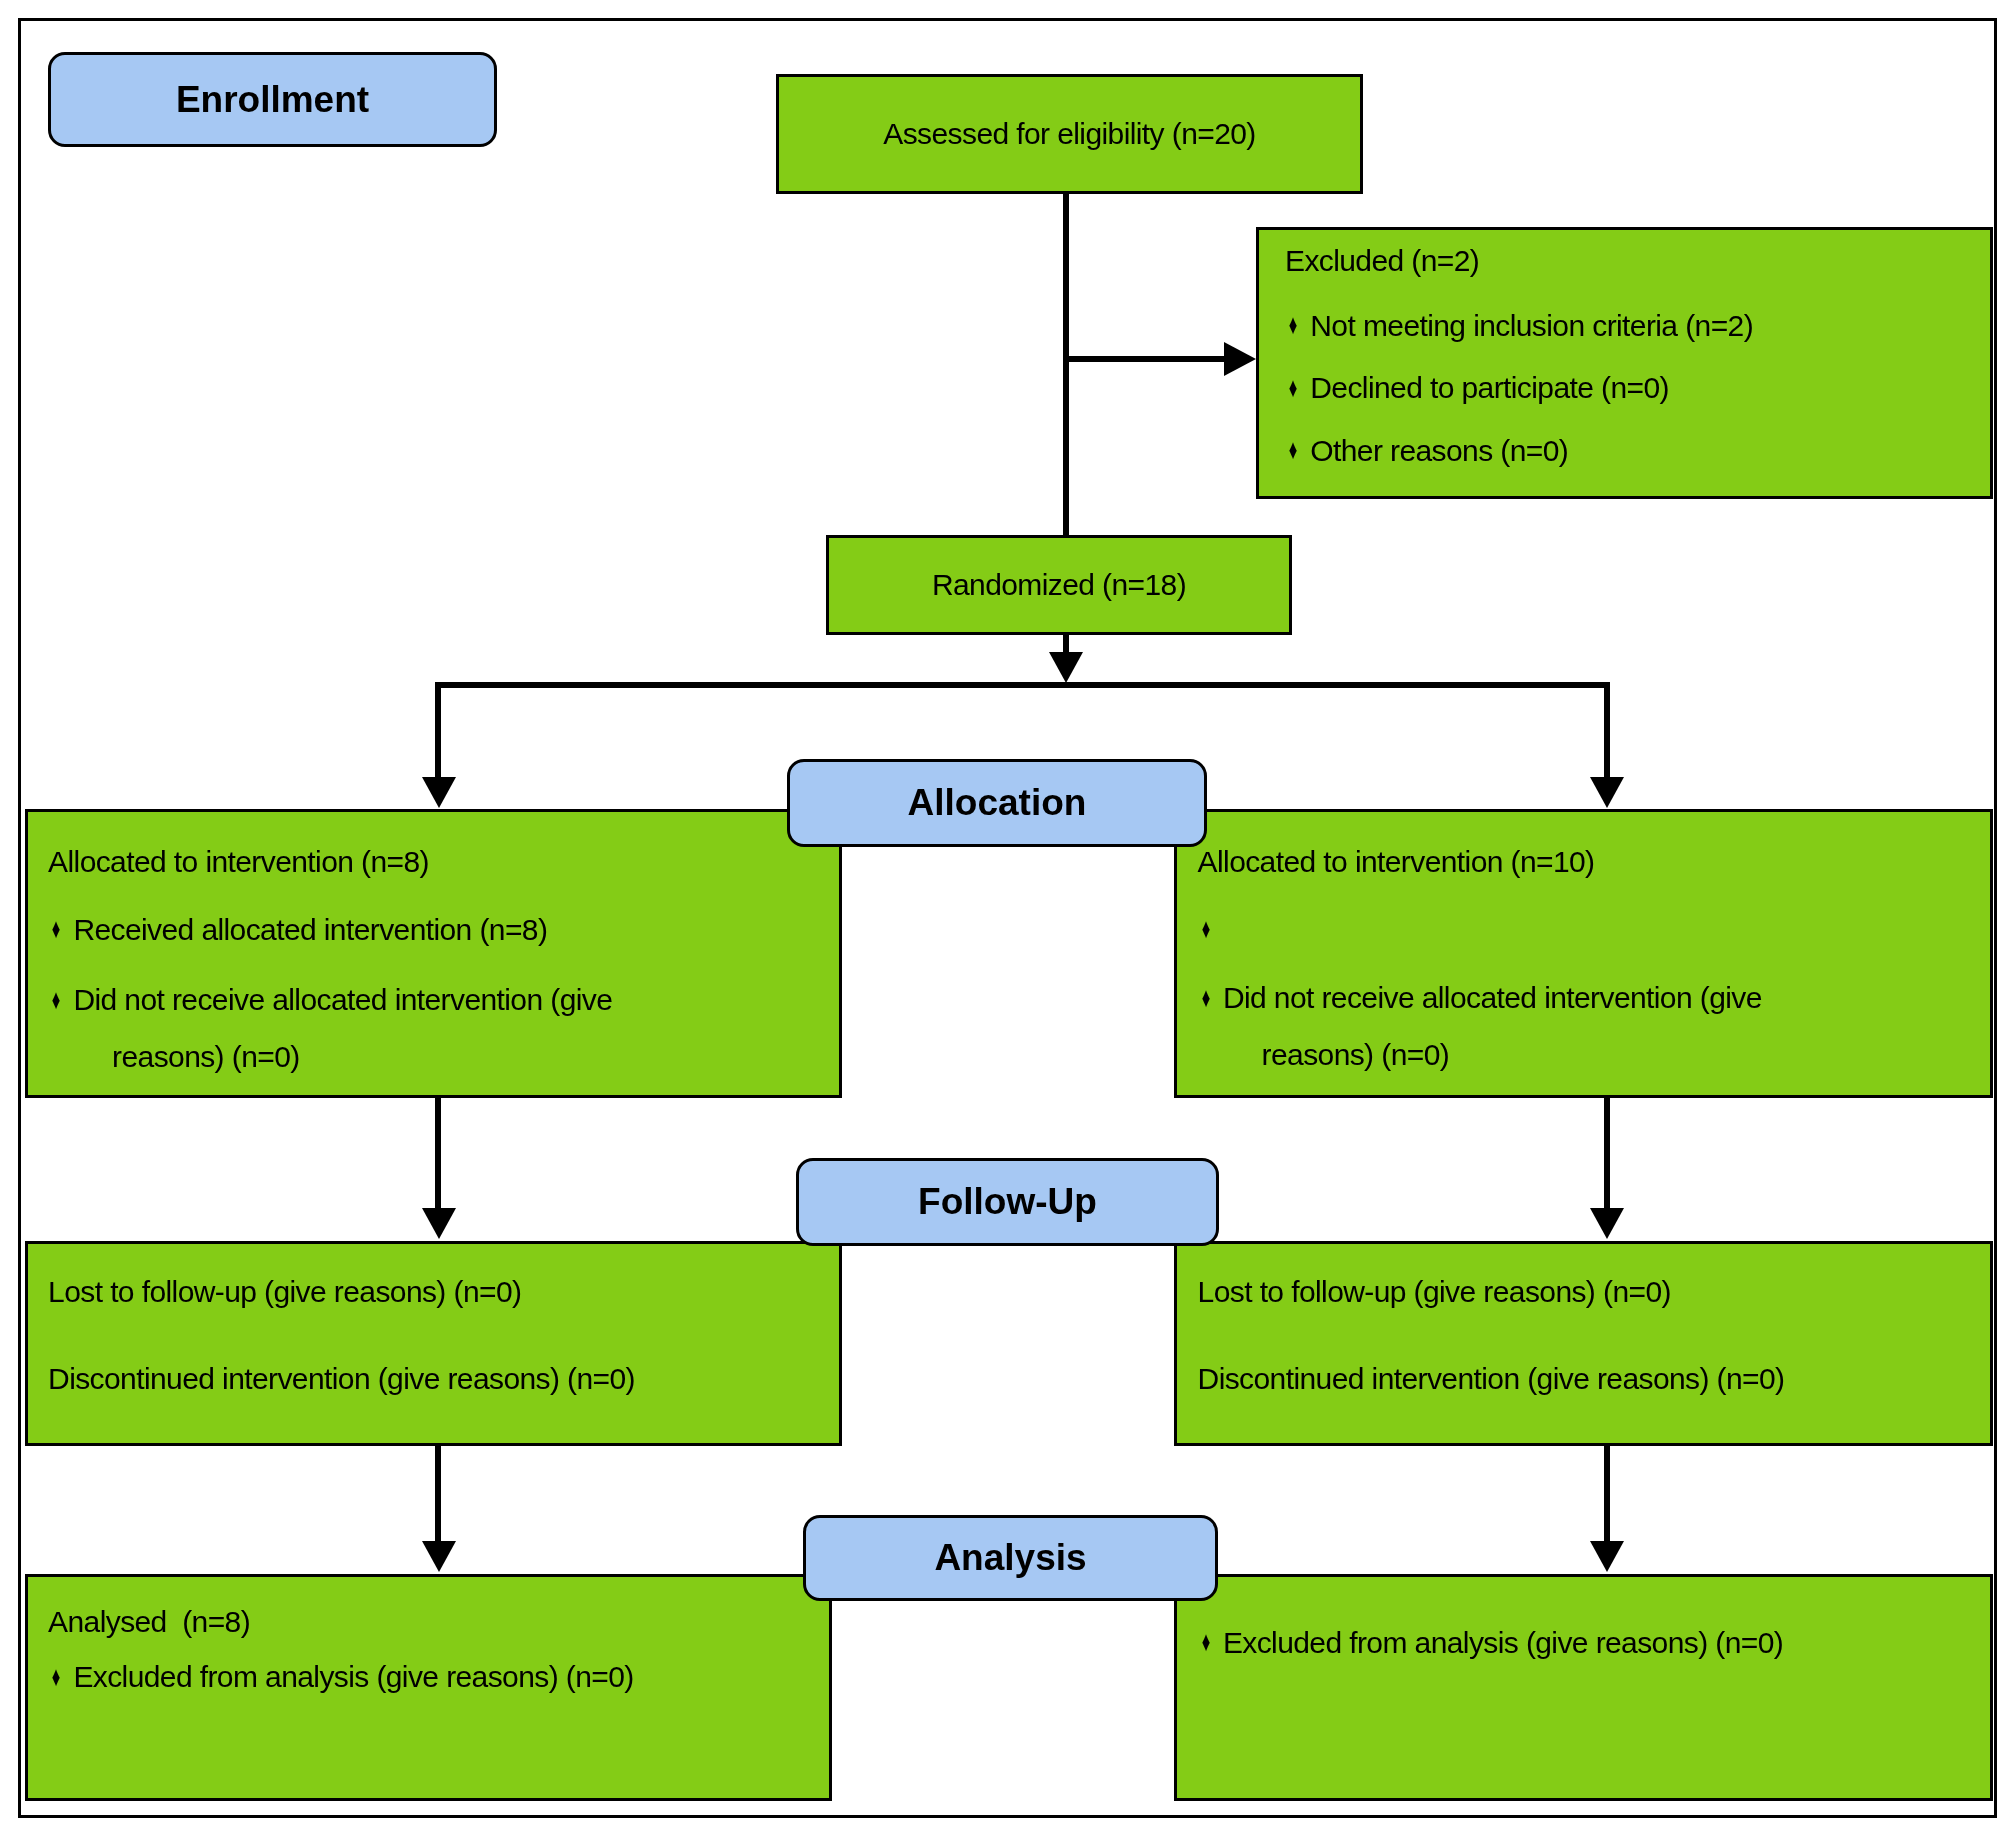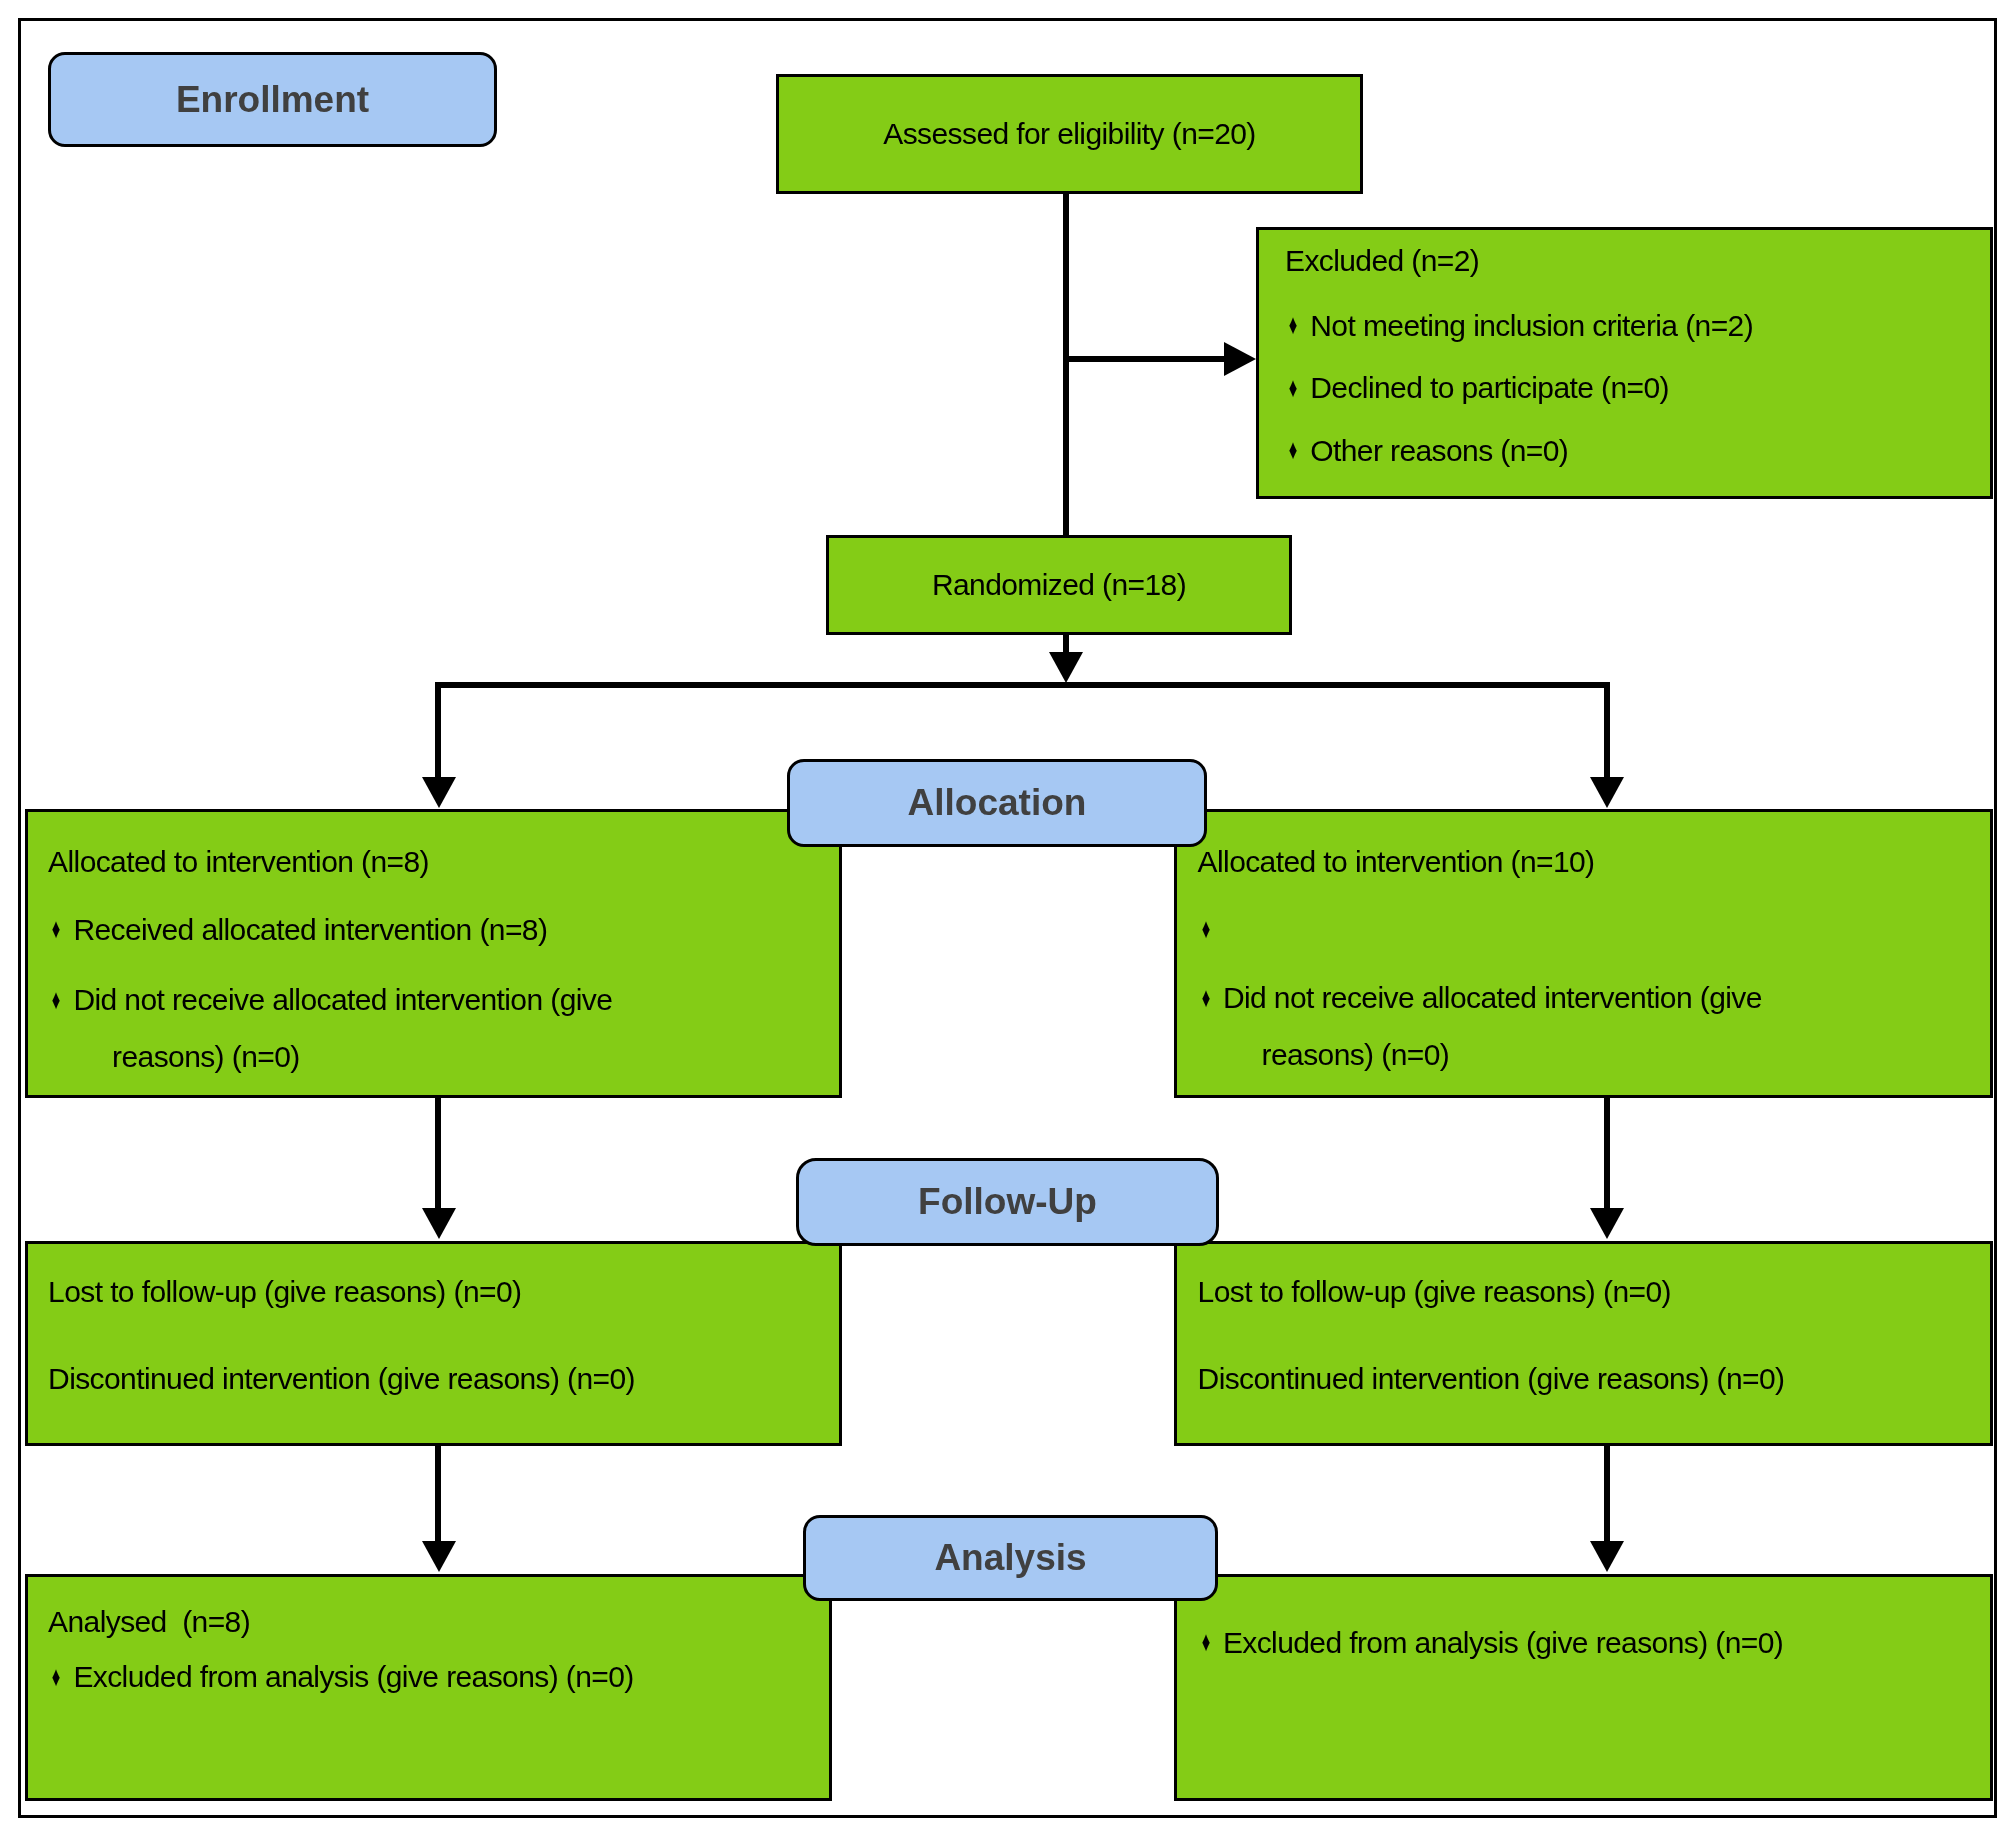--- a/index.html
+++ b/index.html
@@ -9,21 +9,21 @@
   }
   .frame{
     position:absolute;border:3.9px solid #000;background:transparent;box-sizing:border-box;
   }
   .box{
     position:absolute;background:#84cc16;border:3.9px solid #000;box-sizing:border-box;z-index:2;
   }
   .hdr{
     position:absolute;background:#a6c8f3;border:3.2px solid #000;border-radius:17px;
     display:flex;align-items:center;justify-content:center;
-    font-weight:bold;font-size:37px;color:#404040;letter-spacing:0;
+    font-weight:bold;font-size:37px;color:#000000;letter-spacing:0;
     z-index:6;box-sizing:border-box;
   }
   .vline,.hline{position:absolute;background:#000;z-index:1;}
   .arr-down{
     position:absolute;width:0;height:0;z-index:1;
     border-left:17px solid transparent;border-right:17px solid transparent;
     border-top:31px solid #000;
   }
   .arr-right{
     position:absolute;width:0;height:0;z-index:1;
@@ -67,21 +67,21 @@
 <div class="arr-down" style="left:422px;top:1541px;"></div>
 <div class="vline" style="left:1604px;top:1444px;width:5.8px;height:98px;"></div>
 <div class="arr-down" style="left:1590px;top:1541px;"></div>
 
 <div class="hdr" style="left:48px;top:52px;width:449px;height:95px;">
   <span>Enrollment</span>
 </div>
 <div class="hdr" style="left:787px;top:759px;width:420px;height:88px;">
   <span>Allocation</span>
 </div>
-<div class="hdr" style="left:796px;top:1158px;width:423px;height:88px;border-radius:20px;">
+<div class="hdr" style="left:796px;top:1158px;width:423px;height:88px;">
   <span>Follow-Up</span>
 </div>
 <div class="hdr" style="left:803px;top:1515px;width:415px;height:86px;">
   <span>Analysis</span>
 </div>
 
 <div class="box center-box" style="left:776px;top:74px;width:587px;height:120px;">
   <span class="txt">Assessed for eligibility (n=20)</span>
 </div>
 

